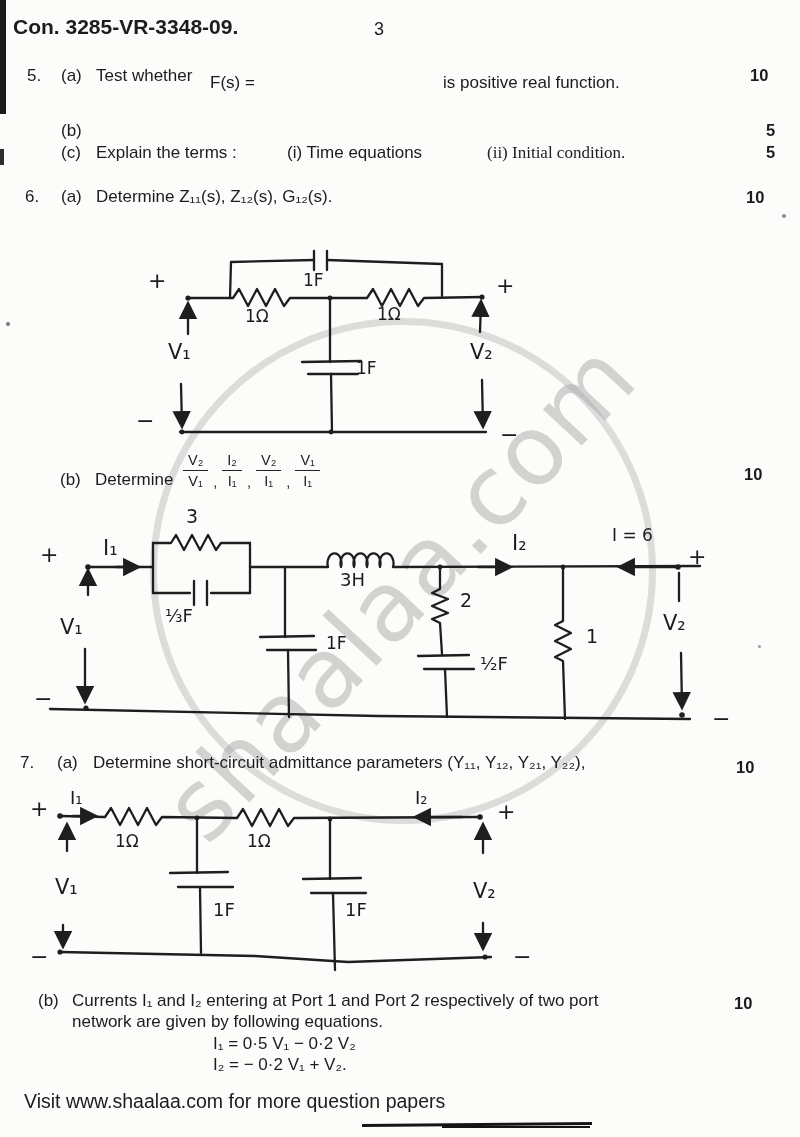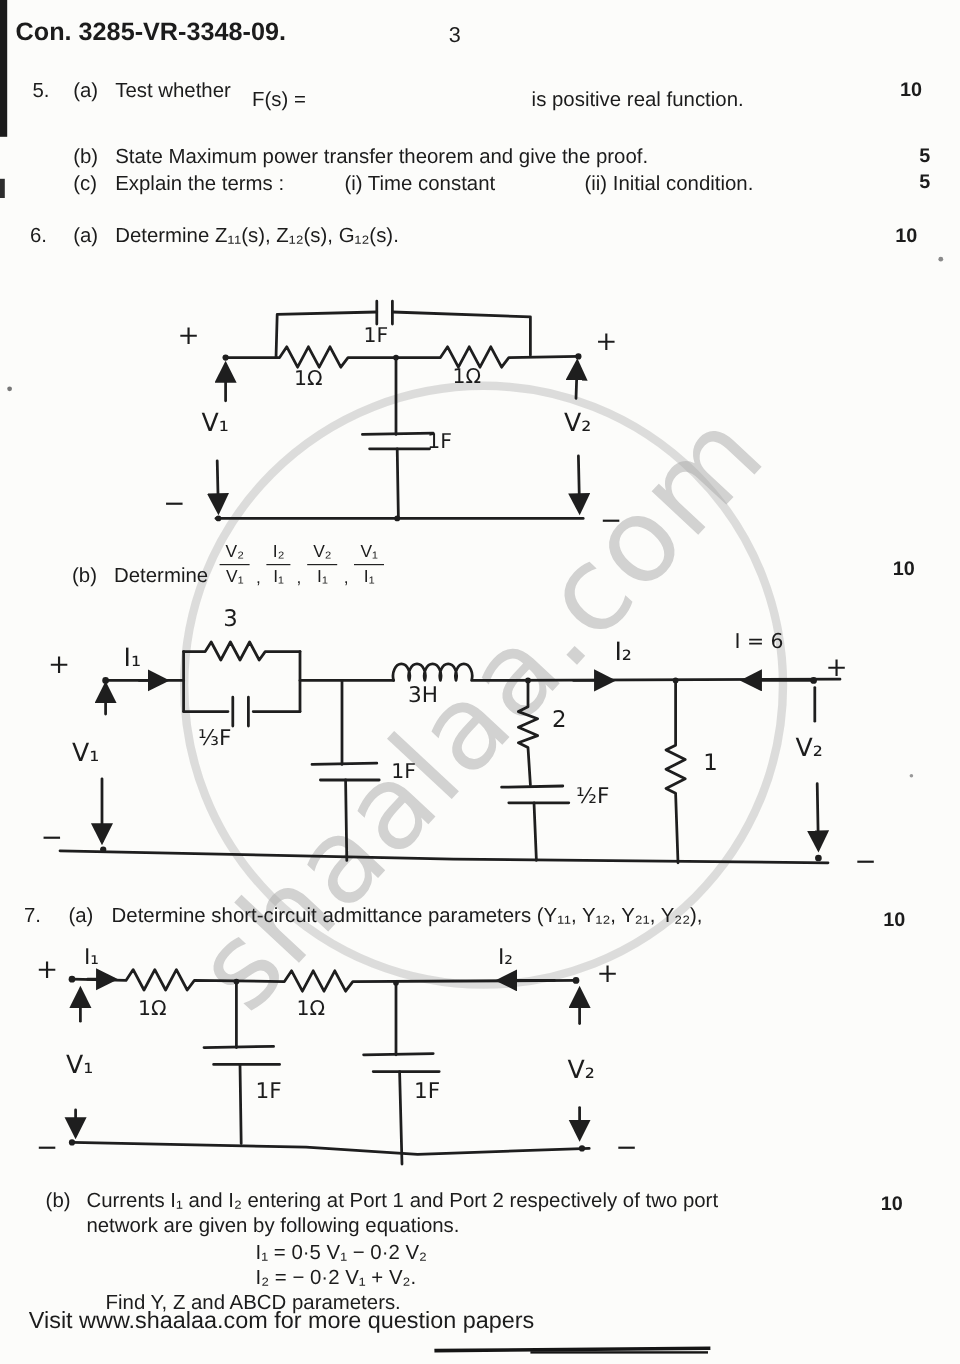--- a/index.html
+++ b/index.html
@@ -48,27 +48,26 @@
   <span class="t" style="left:374px;top:19px;font-size:18px;">3</span>
 
   <span class="t" style="left:27px;top:66px;">5.</span>
   <span class="t" style="left:61px;top:66px;">(a)</span>
   <span class="t" style="left:96px;top:66px;">Test whether</span>
   <span class="t" style="left:210px;top:73px;">F(s)  =</span>
   <span class="t" style="left:443px;top:73px;">is positive real function.</span>
   <span class="marks" style="left:750px;top:66px;">10</span>
 
   <span class="t" style="left:61px;top:121px;">(b)</span>
-  <span class="t" style="left:96px;top:121px;">State Maximum power transfer theorem and give the proof.</span>
   <span class="marks" style="left:766px;top:121px;">5</span>
 
   <span class="t" style="left:61px;top:143px;">(c)</span>
   <span class="t" style="left:96px;top:143px;">Explain the terms :</span>
-  <span class="t" style="left:287px;top:143px;">(i)  Time constant</span>
-  <span class="t" style="left:487px;top:143px;">(ii)  Initial condition.</span>
+  <span class="t" style="left:287px;top:143px;">(i)  Time equations</span>
+  <span class="t" style="left:487px;top:143px;font-family:Liberation Serif, serif;">(ii)  Initial condition.</span>
   <span class="marks" style="left:766px;top:143px;">5</span>
 
   <span class="t" style="left:25px;top:187px;">6.</span>
   <span class="t" style="left:61px;top:187px;">(a)</span>
   <span class="t" style="left:96px;top:187px;">Determine Z₁₁(s),  Z₁₂(s), G₁₂(s).</span>
   <span class="marks" style="left:746px;top:188px;">10</span>
 
   <div class="circuit" style="left:130px;top:248px;width:420px;height:200px;">
     <svg width="420" height="200" viewBox="0 0 420 200">
       <defs>
@@ -243,19 +242,18 @@
     <span class="cl vlab" style="left:458px;top:92px;">V₂</span>
     <span class="cl port" style="left:498px;top:157px;">−</span>
   </div>
 
   <span class="t" style="left:38px;top:991px;">(b)</span>
   <span class="t" style="left:72px;top:991px;">Currents I₁ and I₂ entering at Port 1 and Port 2 respectively of two port</span>
   <span class="marks" style="left:734px;top:994px;">10</span>
   <span class="t" style="left:72px;top:1012px;">network are given by following equations.</span>
   <span class="t" style="left:213px;top:1034px;">I₁ = 0·5 V₁ − 0·2 V₂</span>
   <span class="t" style="left:213px;top:1055px;">I₂ = − 0·2 V₁ + V₂.</span>
-  <span class="t" style="left:88px;top:1076px;">Find Y, Z and ABCD parameters.</span>
 
   <span class="t" style="left:24px;top:1090px;font-size:19.5px;">Visit www.shaalaa.com for more question papers</span>
   <div class="uline" style="left:362px;top:1123px;width:230px;height:2.6px;transform:rotate(-0.5deg);"></div>
   <div class="uline" style="left:442px;top:1126px;width:148px;height:2px;"></div>
 
 </div>
 
 </body></html>

